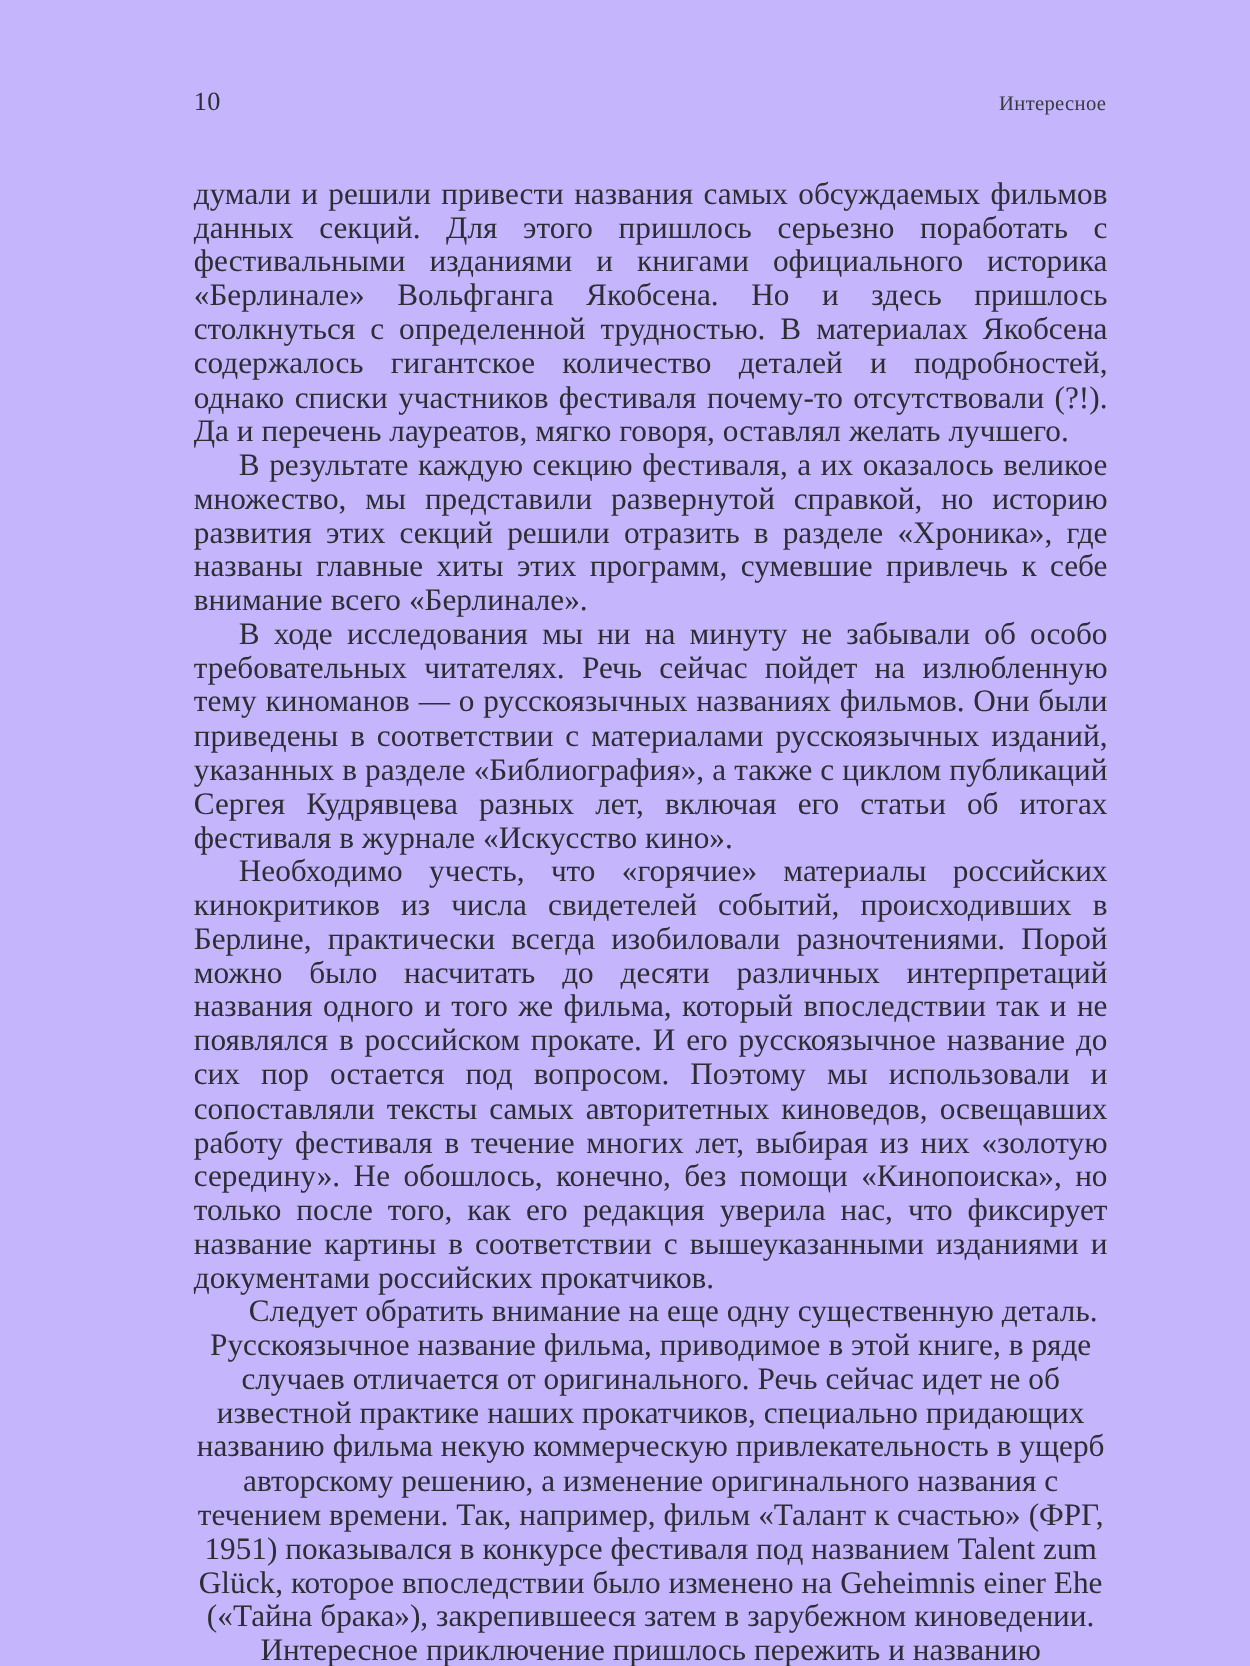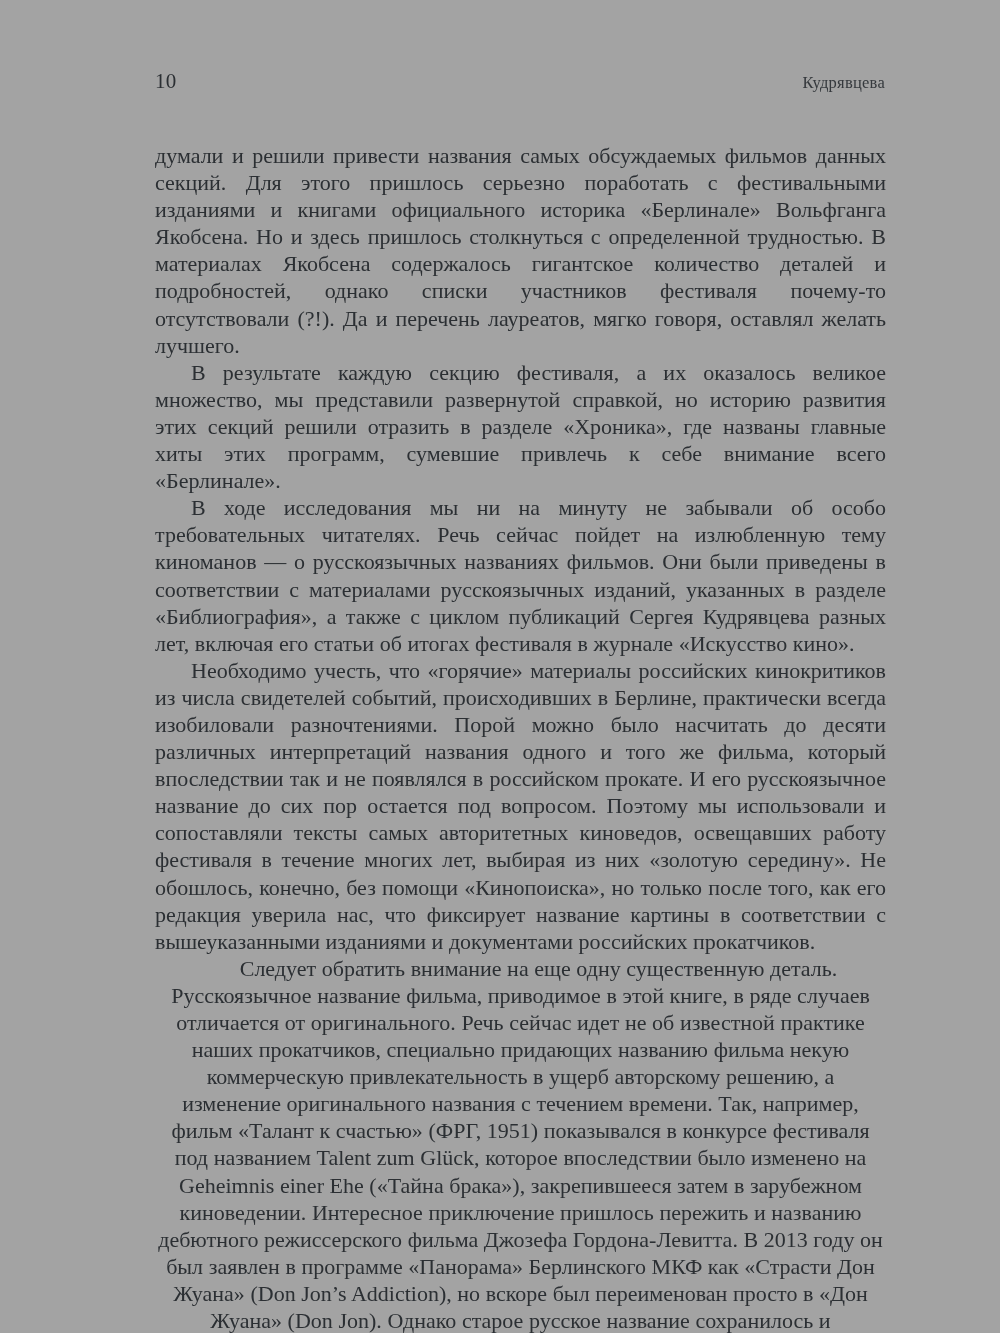--- a/index.html
+++ b/index.html
@@ -4,21 +4,21 @@
 <style>
   html, body {
     margin: 0;
     padding: 0;
     background: #ffffff;
   }
   .page {
     position: relative;
     width: 1000px;
     height: 1333px;
-    background: #a3a3a3;
+    background: #c4b5fd;
     margin: 0 auto;
     overflow: hidden;
     font-family: "Liberation Serif", "DejaVu Serif", serif;
     color: #2b2f33;
     -webkit-font-smoothing: antialiased;
   }
 
   
   .running-head {
     position: absolute;
@@ -47,21 +47,21 @@
   .textblock {
     position: absolute;
     left: 155px;
     top: 142px;
     width: 731px;
   }
   .para {
     margin: 0;
     text-align: justify;
     text-justify: inter-word;
-    font-size: 22px;
+    font-size: 25px;
     line-height: 27.1px;
     text-indent: 36px;
     color: #2b2f33;
     hyphens: manual;
     -webkit-hyphens: manual;
     word-spacing: 0.1px;
   }
   .para.first {
     text-indent: 0;
   }
@@ -69,21 +69,21 @@
     text-align: center;
   }
 </style>
 </head>
 <body>
 
 <div class="page">
 
   <div class="running-head">
     <span class="folio">10</span>
-    <span class="head-title">Кудрявцева</span>
+    <span class="head-title">Интересное</span>
   </div>
 
   <div class="textblock">
     <p class="para first">думали и решили привести названия самых обсуждаемых фильмов данных секций. Для этого пришлось серьезно поработать с фестивальными изданиями и книгами официального историка «Берлинале» Вольфганга Якобсена. Но и здесь пришлось столкнуться с определенной трудностью. В материалах Якобсена содержалось гигантское количество деталей и подробностей, однако списки участников фестиваля почему-то отсутствовали (?!). Да и перечень лауреатов, мягко говоря, оставлял желать лучшего.</p>
     <p class="para">В результате каждую секцию фестиваля, а их оказалось великое множество, мы представили развернутой справкой, но историю развития этих секций решили отразить в разделе «Хроника», где названы главные хиты этих программ, сумевшие привлечь к себе внимание всего «Берлинале».</p>
     <p class="para">В ходе исследования мы ни на минуту не забывали об особо требовательных читателях. Речь сейчас пойдет на излюбленную тему киноманов — о русскоязычных названиях фильмов. Они были приведены в соответствии с материалами русскоязычных изданий, указанных в разделе «Библиография», а также с циклом публикаций Сергея Кудрявцева разных лет, включая его статьи об итогах фестиваля в журнале «Искусство кино».</p>
     <p class="para">Необходимо учесть, что «горячие» материалы российских кинокритиков из числа свидетелей событий, происходивших в Берлине, практически всегда изобиловали разночтениями. Порой можно было насчитать до десяти различных интерпретаций названия одного и того же фильма, который впоследствии так и не появлялся в российском прокате. И его русскоязычное название до сих пор остается под вопросом. Поэтому мы использовали и сопоставляли тексты самых авторитетных киноведов, освещавших работу фестиваля в течение многих лет, выбирая из них «золотую середину». Не обошлось, конечно, без помощи «Кинопоиска», но только после того, как его редакция уверила нас, что фиксирует название картины в соответствии с вышеуказанными изданиями и документами российских прокатчиков.</p>
     <p class="para">Следует обратить внимание на еще одну существенную деталь. Русскоязычное название фильма, приводимое в этой книге, в ряде случаев отличается от оригинального. Речь сейчас идет не об известной практике наших прокатчиков, специально придающих названию фильма некую коммерческую привлекательность в ущерб авторскому решению, а изменение оригинального названия с течением времени. Так, например, фильм «Талант к счастью» (ФРГ, 1951) показывался в конкурсе фестиваля под названием Talent zum Glück, которое впоследствии было изменено на Geheimnis einer Ehe («Тайна брака»), закрепившееся затем в зарубежном киноведении. Интересное приключение пришлось пережить и названию дебютного режиссерского фильма Джозефа Гордона-Левитта. В 2013 году он был заявлен в программе «Панорама» Берлинского МКФ как «Страсти Дон Жуана» (Don Jon’s Addiction), но вскоре был переименован просто в «Дон Жуана» (Don Jon). Однако старое русское название сохранилось и перекочевало на новую афишу.</p>
   </div>
 

